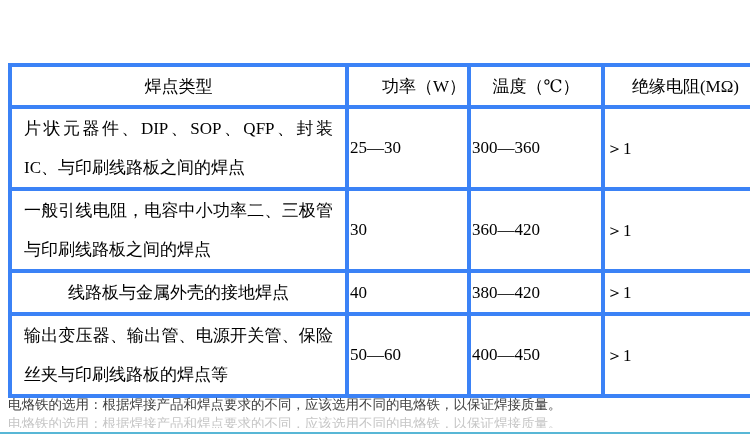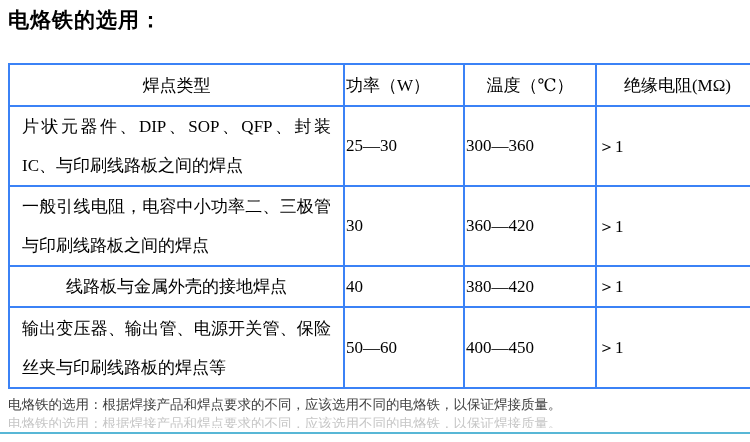--- a/index.html
+++ b/index.html
@@ -30,33 +30,33 @@
     left: 8px;
     top: 63px;
     width: 734px;
     border-collapse: collapse;
     table-layout: fixed;
     border: 2px solid #000000;
     font-family: "Liberation Serif", "DejaVu Serif", serif;
     color: #000000;
   }
   table.solder-table td, table.solder-table th {
-    border: 2px solid #3b82f6;
+    border: 4px solid #3b82f6;
     font-weight: normal;
     font-size: 17px;
     vertical-align: middle;
     overflow: hidden;
   }
   tr.header-row { height: 42px; }
   tr.row-0 { height: 76px; }
   tr.row-1 { height: 75px; }
   tr.row-2 { height: 36px; }
   tr.row-3 { height: 81px; }
   th.col-type  { width: 331px; text-align: center; }
-  th.col-power { width: 116px; text-align: left; }
+  th.col-power { width: 116px; text-align: right; }
   th.col-temp  { width: 128px; text-align: center; }
   th.col-res   { width: 159px; text-align: center; }
   td.type-cell {
     text-align: justify;
     text-align-last: left;
     padding: 0 12px;
     line-height: 39px;
   }
   td.type-cell.single-line {
     text-align: left;
@@ -91,21 +91,20 @@
     top: 432px;
     width: 750px;
     height: 2px;
   }
 </style>
 </head>
 <body>
 
 <div class="page">
 
-  <div class="page-title">电烙铁的选用：</div>
 
   <table class="solder-table">
     <tbody>
       <tr class="header-row">
         <th class="col-type">焊点类型</th>
         <th class="col-power">功率（W）</th>
         <th class="col-temp">温度（℃）</th>
         <th class="col-res">绝缘电阻(MΩ)</th>
       </tr>
 

